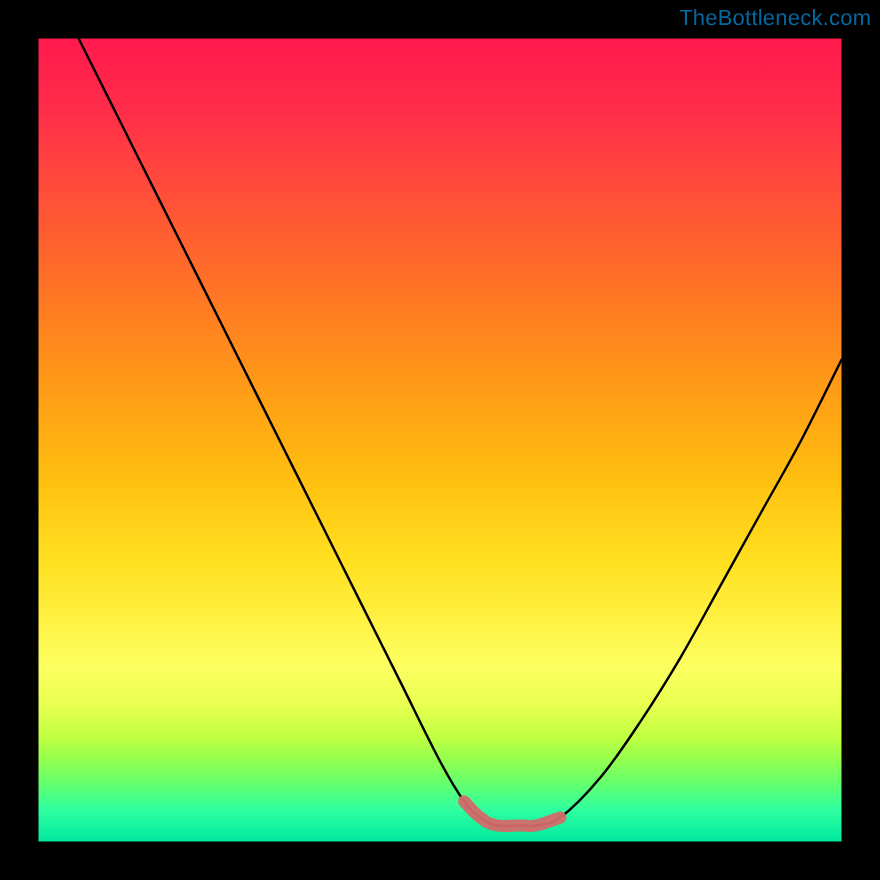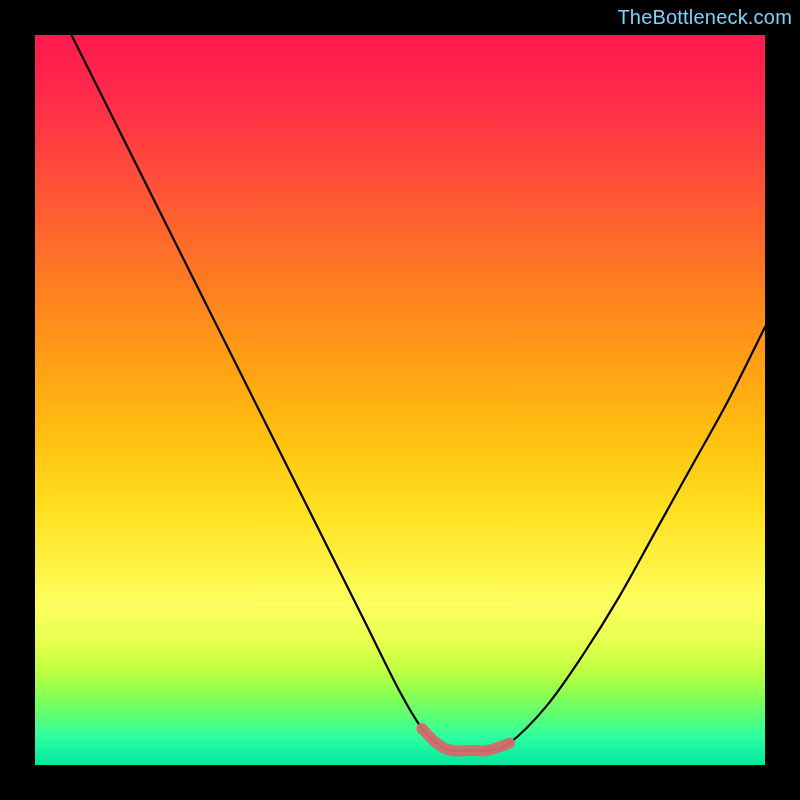--- a/index.html
+++ b/index.html
@@ -31,21 +31,21 @@
       #c0ff40 87%,
       #90ff50 90%,
       #60ff70 93%,
       #30ffa0 96%,
       #00e8a0 100%);
   }
   .watermark {
     position: absolute;
     top: 6px;
     right: 8px;
-    color: #7dd3fc;
+    color: #0369a1;
     font-family: Arial, Helvetica, sans-serif;
     font-size: 20px;
     font-weight: 500;
     letter-spacing: 0.2px;
   }
   svg.curve {
     position: absolute;
     left: 0; top: 0;
     width: 730px;
     height: 730px;

